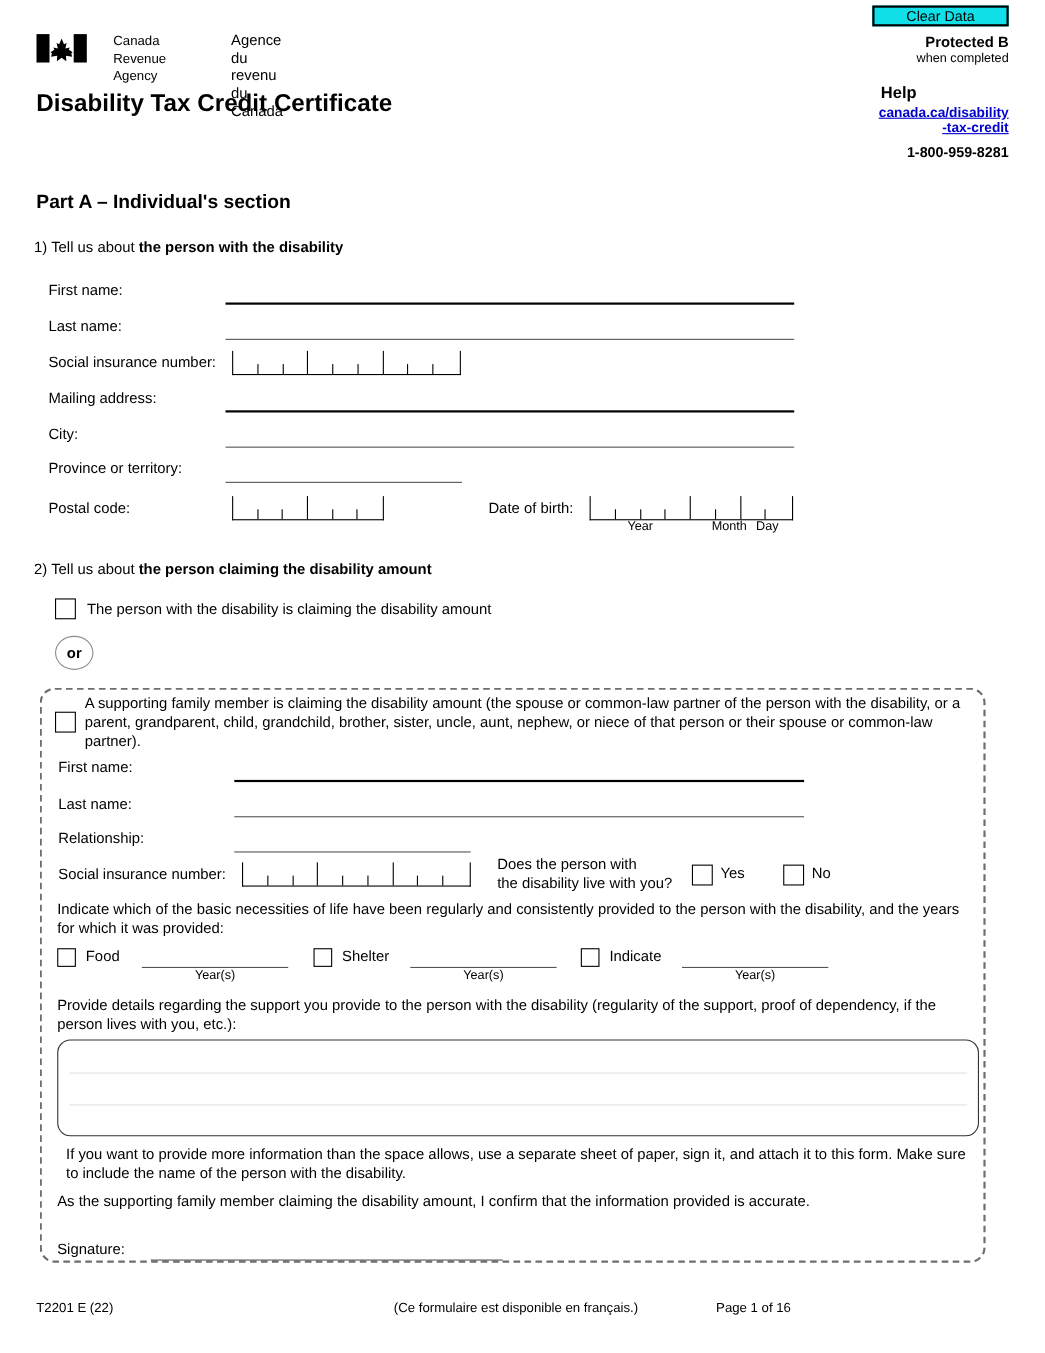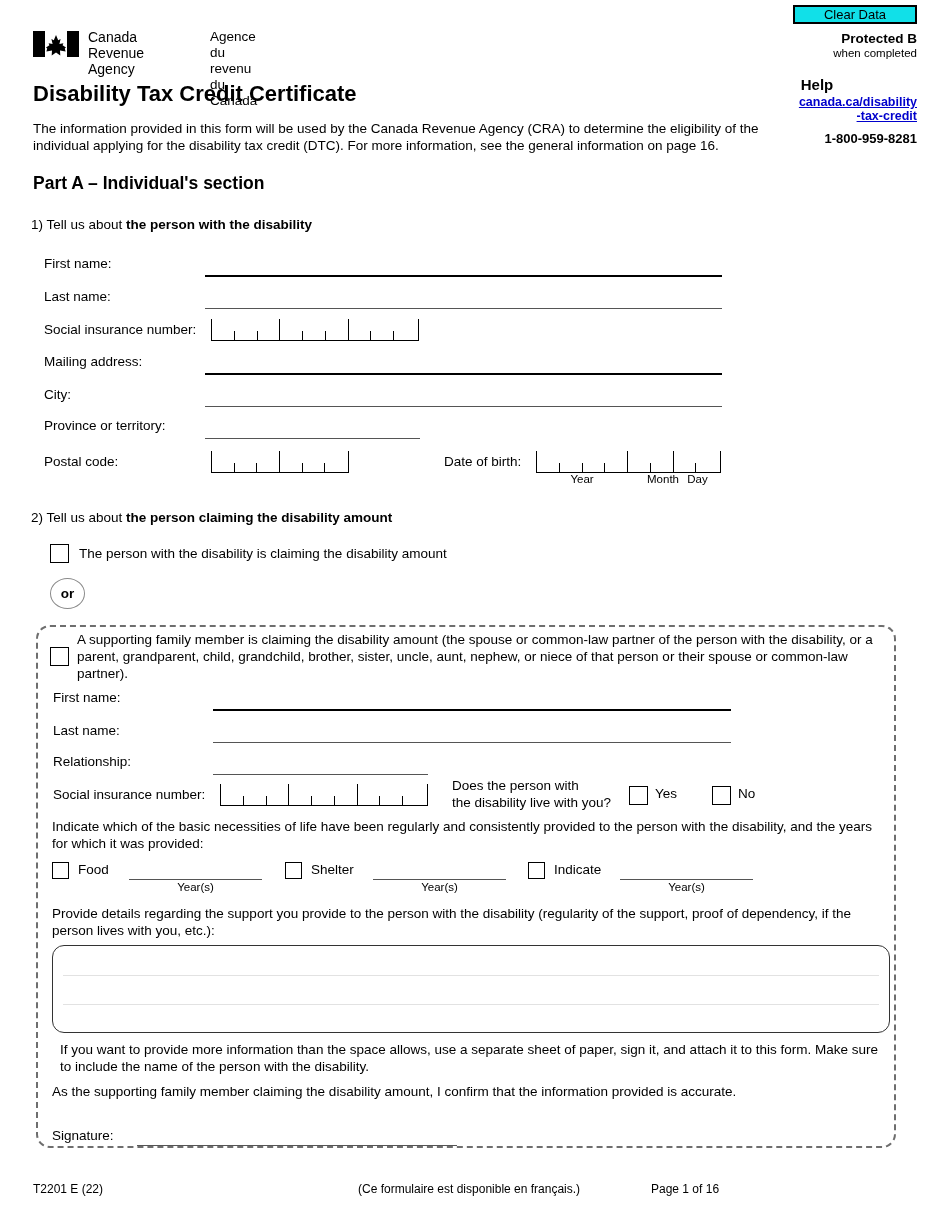--- a/index.html
+++ b/index.html
@@ -78,22 +78,22 @@
     font-weight: bold;
   }
 
   
   .cra-sig { position: absolute; left: 33px; top: 29px; }
   .flag {
     position: absolute; left: 0; top: 2px;
     width: 46px; height: 26px;
   }
   .cra-en {
-    position: absolute; left: 55px; top: 0px;
-    font-size: 14px; line-height: 16px; white-space: pre-line;
+    position: absolute; left: 70px; top: 0px;
+    font-size: 12px; line-height: 16px; white-space: pre-line;
   }
   .cra-fr {
     position: absolute; left: 177px; top: 0px;
     font-size: 13.5px; line-height: 16px; white-space: pre-line;
   }
 
   .form-title {
     position: absolute;
     left: 33px; top: 81px;
     font-size: 22px;
@@ -281,21 +281,20 @@
       <rect x="34" y="0" width="12" height="26" fill="#000"></rect>
       <path d="M23 4 L25.2 9.2 L27.6 8.1 L26.4 13.1 L30.4 12.2 L29.6 14.2 L33 16.6 L31.8 17.6 L32.6 20.6 L27 19.6 L27.3 24.6 L23 21.6 L18.7 24.6 L19 19.6 L13.4 20.6 L14.2 17.6 L13 16.6 L16.4 14.2 L15.6 12.2 L19.6 13.1 L18.4 8.1 L20.8 9.2 Z" fill="#000"></path>
     </svg>
     <div class="cra-en">Canada Revenue
 Agency</div>
     <div class="cra-fr">Agence du revenu
 du Canada</div>
   </div>
 
   <div class="form-title">Disability Tax Credit Certificate</div>
-  <div class="intro">The information provided in this form will be used by the Canada Revenue Agency (CRA) to determine the eligibility of the individual applying for the disability tax credit (DTC). For more information, see the general information on page 16.</div>
 
   <div class="part-title">Part A – Individual's section</div>
 
   <div class="q1"><span>1) Tell us about </span><b>the person with the disability</b></div>
 
   <div class="lbl" style="left:44px; top:256px;">First name:</div>
   <div class="fline thick" style="left:205px; top:275px; width:517px;"></div>
 
   <div class="lbl" style="left:44px; top:289px;">Last name:</div>
   <div class="fline" style="left:205px; top:308px; width:517px;"></div>

